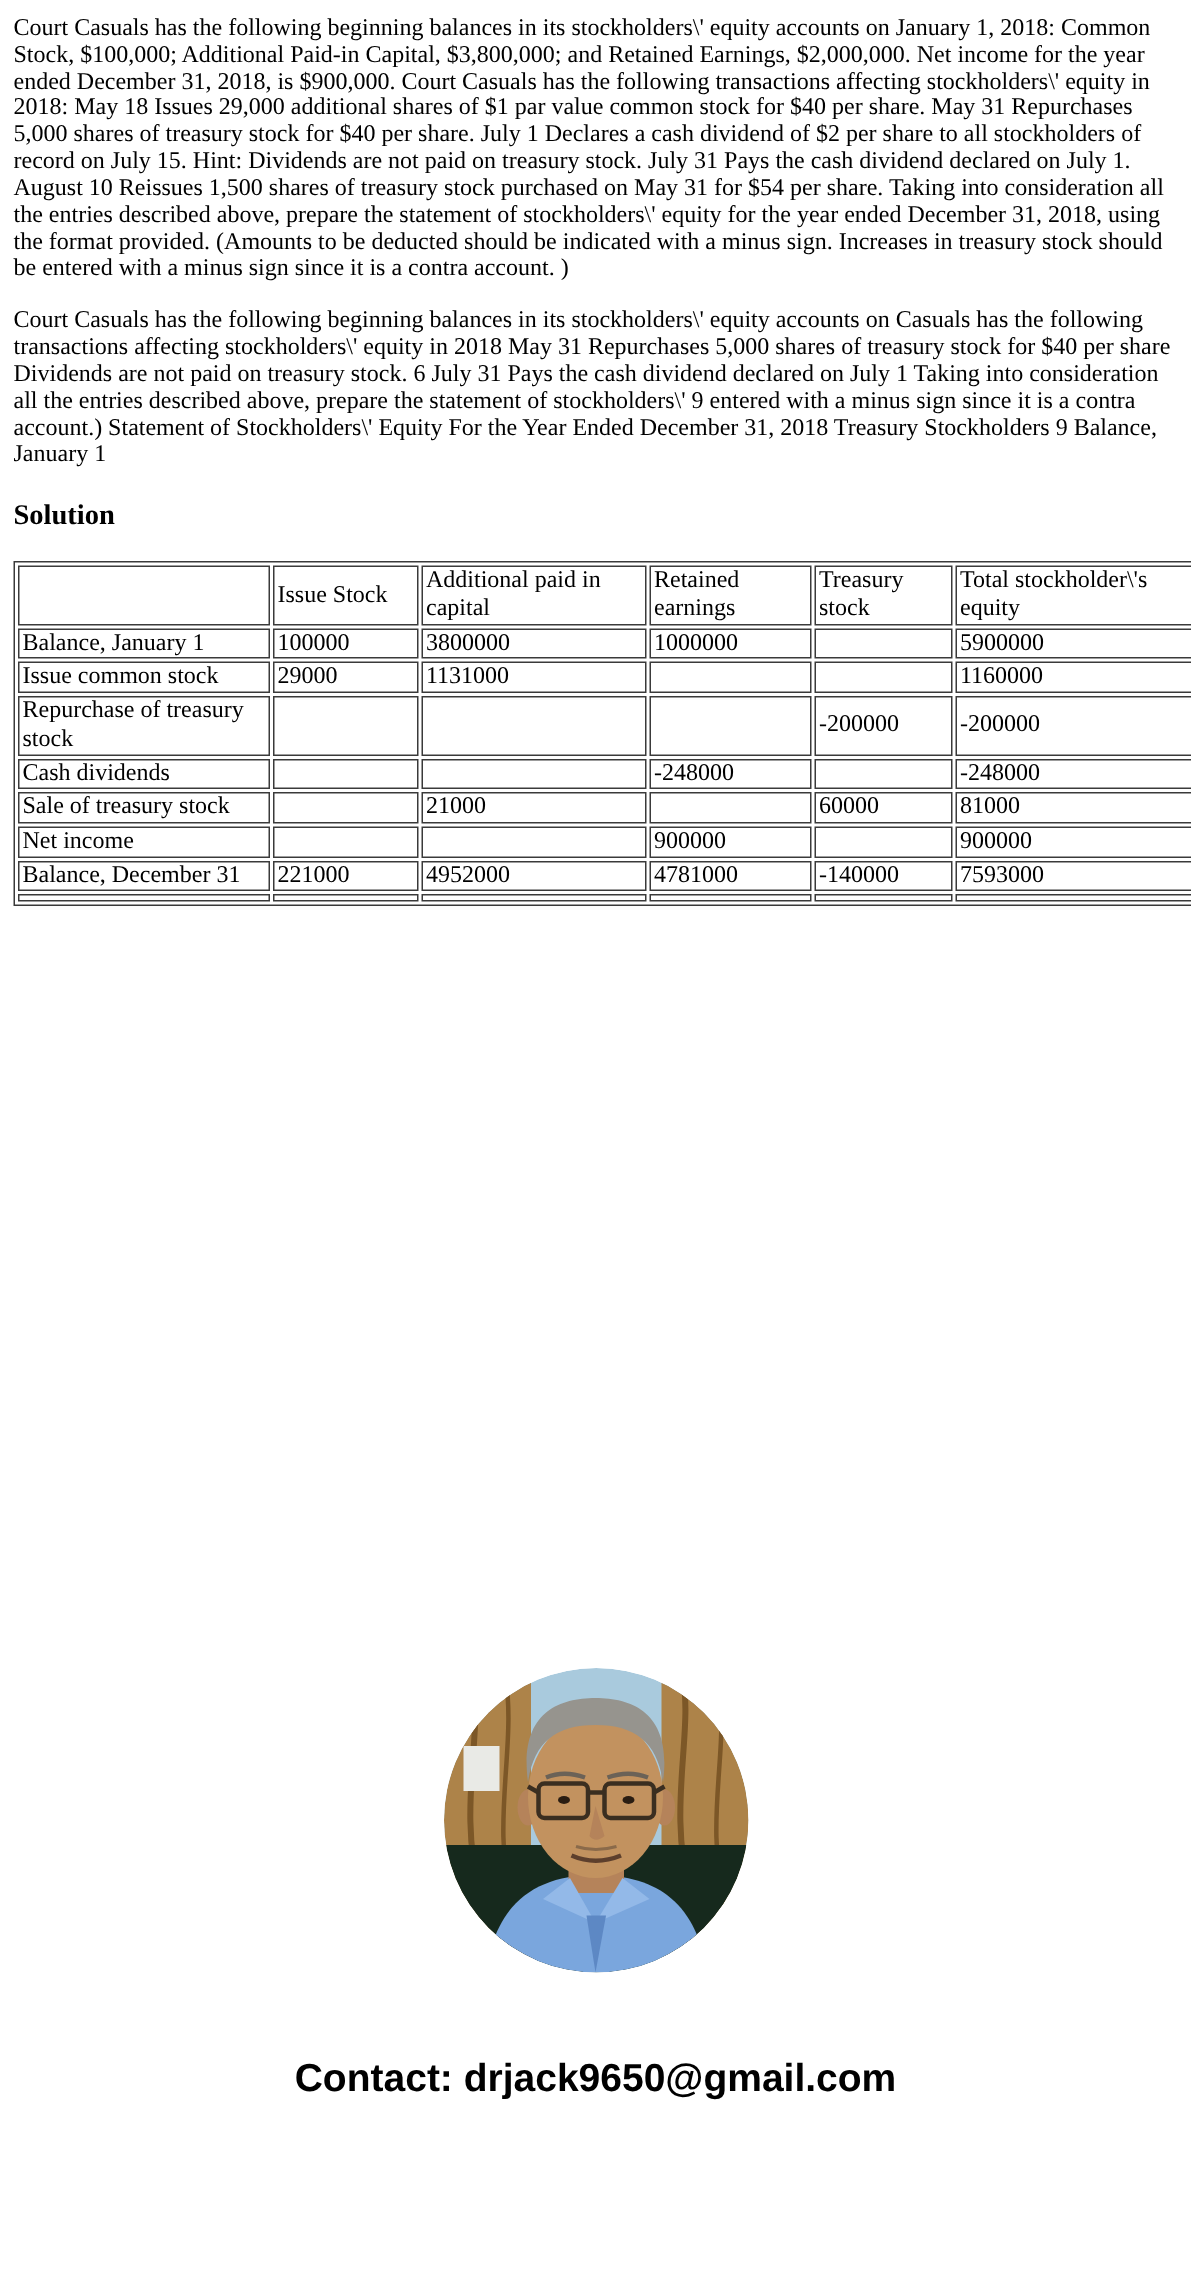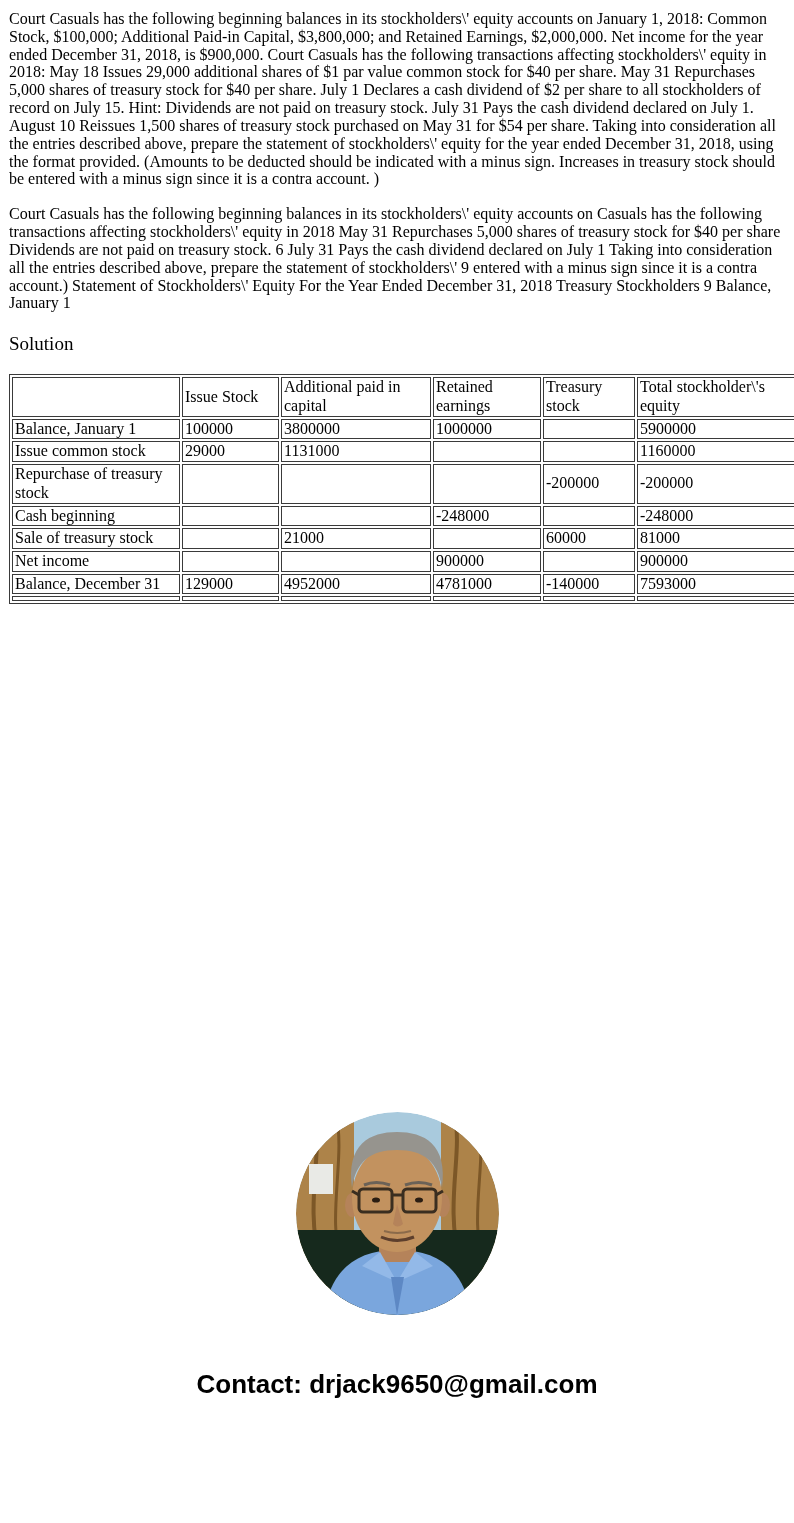--- a/index.html
+++ b/index.html
@@ -16,21 +16,21 @@
     padding: 10px 9px 28px 9px;
   }
   p.body-text {
     font-size: 16px;
     line-height: 1.115;
     margin: 0 0 17px 0;
     text-align: left;
   }
   h3.solution-heading {
     font-size: 19px;
-    font-weight: normal;
+    font-weight: bold;
     margin: 21px 0 19px 0;
   }
   p.statement-label {
     font-size: 16px;
     line-height: 1.115;
     margin: 0 0 18px 0;
   }
   table.equity-table {
     table-layout: fixed;
     width: 776px;
@@ -131,21 +131,21 @@
       </tr>
       <tr>
         <td>Repurchase of treasury stock</td>
         <td></td>
         <td></td>
         <td></td>
         <td>-200000</td>
         <td>-200000</td>
       </tr>
       <tr>
-        <td>Cash beginning</td>
+        <td>Cash dividends</td>
         <td></td>
         <td></td>
         <td>-248000</td>
         <td></td>
         <td>-248000</td>
       </tr>
       <tr>
         <td>Sale of treasury stock</td>
         <td></td>
         <td>21000</td>
@@ -156,21 +156,21 @@
       <tr>
         <td>Net income</td>
         <td></td>
         <td></td>
         <td>900000</td>
         <td></td>
         <td>900000</td>
       </tr>
       <tr>
         <td>Balance, December 31</td>
-        <td>129000</td>
+        <td>221000</td>
         <td>4952000</td>
         <td>4781000</td>
         <td>-140000</td>
         <td>7593000</td>
       </tr>
       <tr class="empty-row">
         <td></td>
         <td></td>
         <td></td>
         <td></td>

